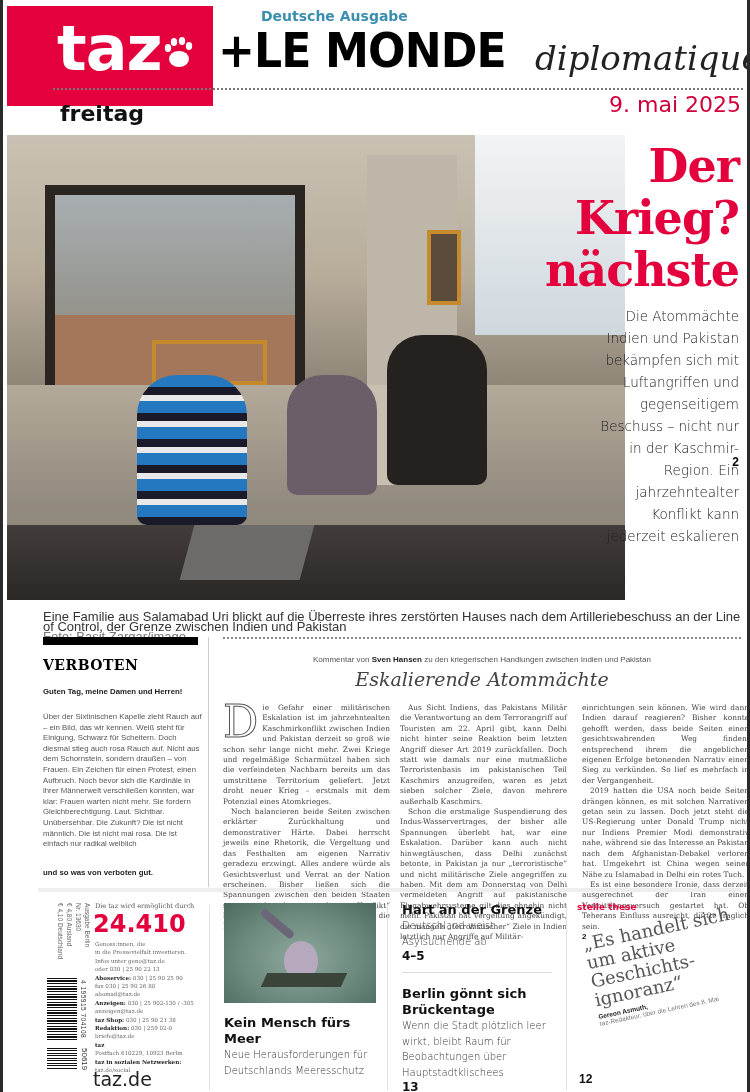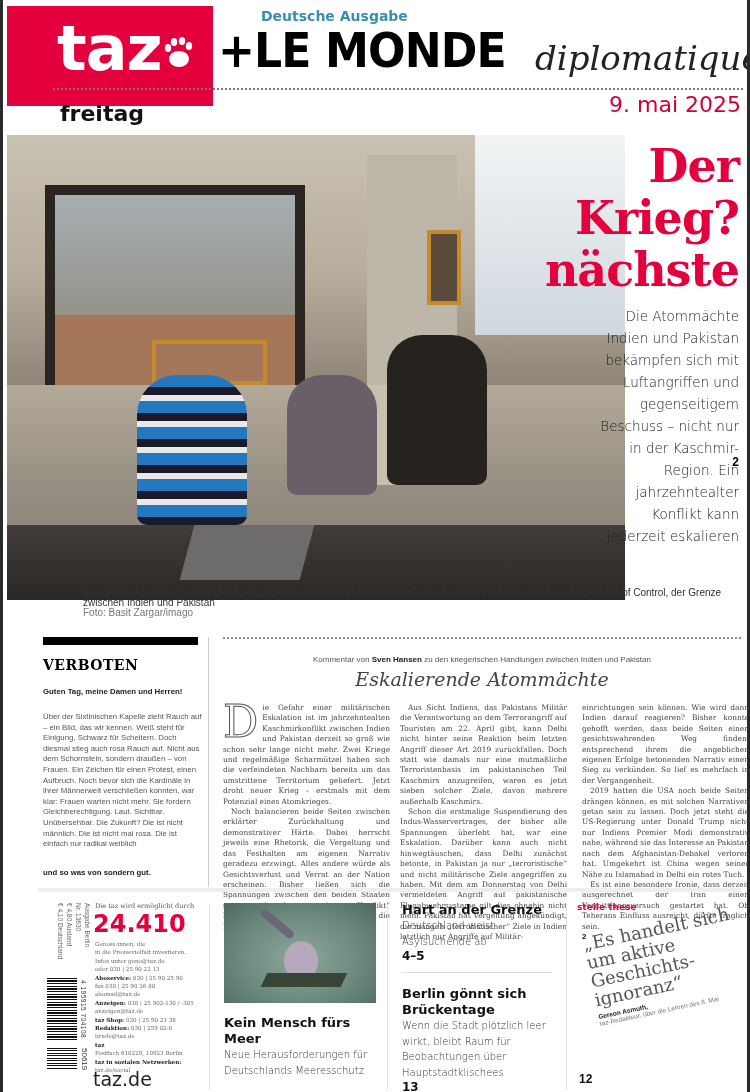--- a/index.html
+++ b/index.html
@@ -29,21 +29,21 @@
   .photo .yellowwin { position: absolute; left: 420px; top: 95px; width: 34px; height: 75px; border: 4px solid #c48a2c; background: #5a4b3a; }
   .photo .wall { position: absolute; left: 0; top: 250px; width: 618px; height: 140px; background: #cfc6b4; opacity: .55; }
   .photo .p1 { position: absolute; left: 130px; top: 240px; width: 110px; height: 150px; border-radius: 40px 40px 10px 10px;
      background: repeating-linear-gradient(180deg,#2378c0 0 12px,#1a1a2a 12px 20px,#e8e8e8 20px 26px); }
   .photo .p2 { position: absolute; left: 280px; top: 240px; width: 90px; height: 120px; border-radius: 35px 35px 10px 10px; background: #6a5f68; }
   .photo .p3 { position: absolute; left: 380px; top: 200px; width: 100px; height: 150px; border-radius: 35px 35px 10px 10px; background: #24211f; }
   .photo .stove { position: absolute; left: 180px; top: 390px; width: 120px; height: 55px; background: #6e6c6a; transform: skewX(-15deg); }
   .headline { position: absolute; right: 8px; top: 140px; text-align: right; color: #e4003d; font-family: "DejaVu Serif", serif; font-weight: bold; font-size: 46px; line-height: 52px; letter-spacing: -1px; }
   .teaser { position: absolute; right: 8px; top: 305px; width: 150px; text-align: right; font-size: 13.5px; line-height: 22px; color: #222; font-family: "DejaVu Sans", sans-serif; font-weight: 300; }
   .teaser-page { position: absolute; right: 8px; top: 455px; font-weight: bold; font-size: 12px; }
-  .caption { position: absolute; left: 40px; top: 588px; font-size: 10px; color: #333; line-height: 10px; margin-left: 40px; }
+  .caption { position: absolute; left: 40px; top: 612px; font-size: 13px; color: #333; line-height: 10px; }
   .caption .credit { color: #777; }
 
   
   .bar-black { position: absolute; left: 40px; top: 637px; width: 155px; height: 8px; background: #000; }
   .vsep { position: absolute; left: 205px; top: 637px; width: 1px; height: 250px; background: #ccc; }
   .dotrule { position: absolute; left: 220px; right: 6px; top: 637px; border-top: 2px dotted #888; }
   .verboten-title { position: absolute; left: 40px; top: 657px; font-family: "DejaVu Serif", serif; font-weight: bold; font-size: 14px; letter-spacing: .5px; }
   .verboten-greet { position: absolute; left: 40px; top: 686px; font-size: 7.8px; font-weight: bold; line-height: 11px; color: #222; width: 160px; }
   .verboten-body { position: absolute; left: 40px; top: 712px; width: 160px; font-size: 7.8px; line-height: 10.6px; color: #555; }
   .verboten-end { position: absolute; left: 40px; top: 868px; font-size: 7.8px; font-weight: bold; color: #222; }
@@ -143,21 +143,21 @@
   <div class="teaser-page">2</div>
   <div class="caption">
     <div>Eine Familie aus Salamabad Uri blickt auf die Überreste ihres zerstörten Hauses nach dem Artilleriebeschuss an der Line of Control, der Grenze zwischen Indien und Pakistan</div>
     <div class="credit">Foto: Basit Zargar/imago</div>
   </div>
 
   <div class="bar-black"></div>
   <div class="verboten-title">VERBOTEN</div>
   <div class="verboten-greet">Guten Tag, meine Damen und Herren!</div>
   <div class="verboten-body">Über der Sixtinischen Kapelle zieht Rauch auf – ein Bild, das wir kennen. Weiß steht für Einigung, Schwarz für Scheitern. Doch diesmal stieg auch rosa Rauch auf. Nicht aus dem Schornstein, sondern draußen – von Frauen. Ein Zeichen für einen Protest, einen Aufbruch. Noch bevor sich die Kardinäle in ihrer Männerwelt verschließen konnten, war klar: Frauen warten nicht mehr. Sie fordern Gleichberechtigung. Laut. Sichtbar. Unübersehbar. Die Zukunft? Die ist nicht männlich. Die ist nicht mal rosa. Die ist einfach nur radikal weiblich</div>
-  <div class="verboten-end">und so was von sondern gut.</div>
+  <div class="verboten-end">und so was von verboten gut.</div>
   <div class="vsep"></div>
 
   <div class="dotrule"></div>
   <div class="kommentar-kicker">
     <span>Kommentar von </span><b>Sven Hansen</b><span> zu den kriegerischen Handlungen zwischen Indien und Pakistan</span>
   </div>
   <div class="kommentar-title">Eskalierende Atommächte</div>
 
   <div class="col col1">
     <p><span class="dropcap">D</span><span>ie Gefahr einer militärischen Eskalation ist im jahrzehntealten Kaschmirkonflikt zwischen Indien und Pakistan derzeit so groß wie schon sehr lange nicht mehr. Zwei Kriege und regelmäßige Scharmützel haben sich die verfeindeten Nachbarn bereits um das umstrittene Territorium geliefert. Jetzt droht neuer Krieg – erstmals mit dem Potenzial eines Atomkrieges.</span></p>

